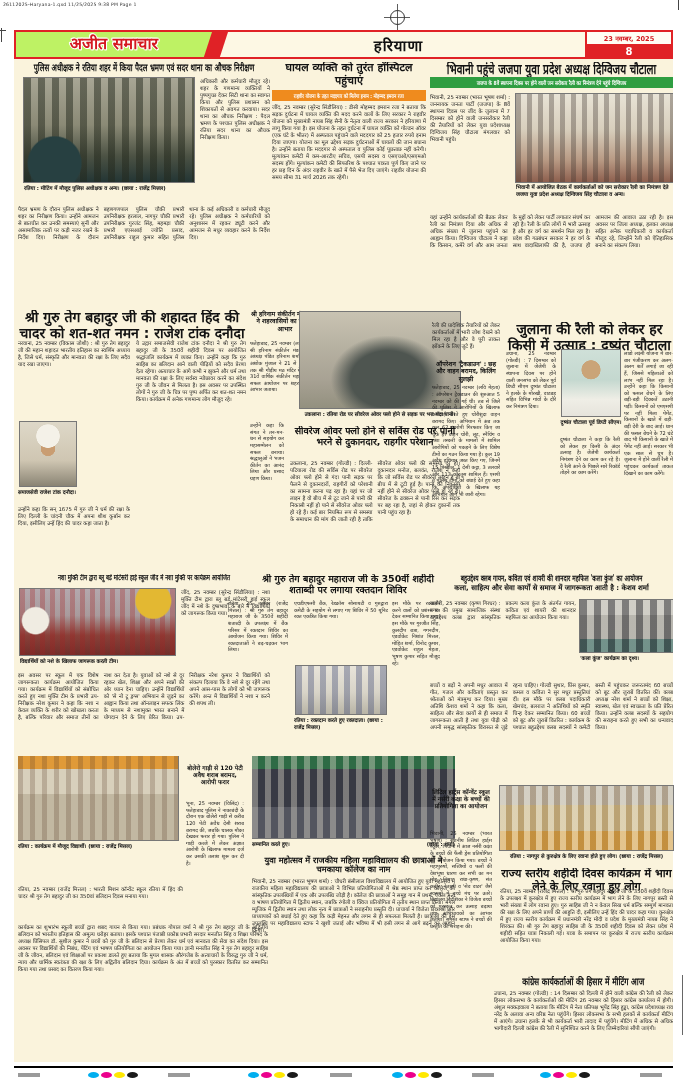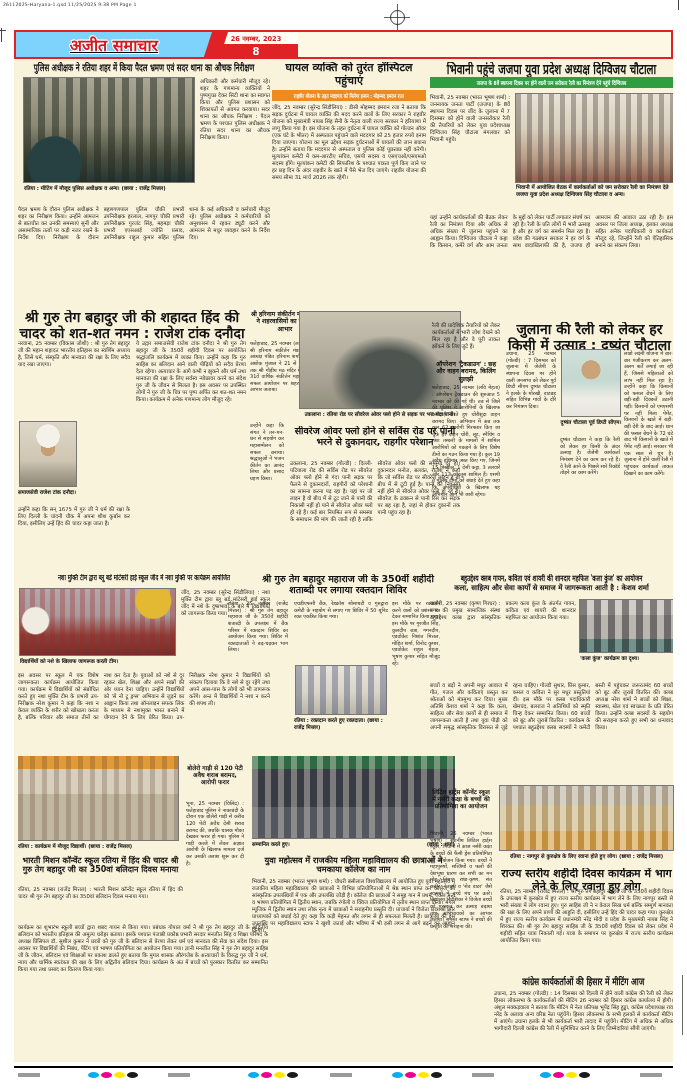--- a/index.html
+++ b/index.html
@@ -10,21 +10,21 @@
   .slug{left:3px;top:2px;font-size:4.6px;color:#333;letter-spacing:.2px;}
   .regmark{left:384px;top:4px;width:26px;height:26px;
            background:linear-gradient(#333,#333) 50% 0/0.8px 26px no-repeat,
                       linear-gradient(#333,#333) 0 50%/26px 0.8px no-repeat;}
   .regmark .ring{position:absolute;left:6px;top:6px;width:13px;height:13px;border:0.8px solid #333;border-radius:50%;}
   .mark{background:#444;}
   
   .content{left:14px;top:30px;width:659px;height:1032px;background:#faf3dc;}
   
   .masthead{left:0;top:0;width:655px;height:25px;border:2px solid #e02226;display:flex;background:#fdf8e4;}
-  .mh-left{flex:0 0 196px;background:#7dd3fc;position:relative;display:flex;align-items:center;justify-content:center;text-decoration:underline;}
+  .mh-left{flex:0 0 196px;background:#bef264;position:relative;display:flex;align-items:flex-start;justify-content:center;}
   .mh-left::after{content:'';position:absolute;right:-16px;top:0;width:16px;height:100%;
                   background:#e02226;transform:skewX(-18deg);transform-origin:top left;}
   .paper-name{font-size:16px;font-weight:bold;color:#d41920;
               text-shadow:1px 0 0 #fff,-1px 0 0 #fff,0 1px 0 #fff,0 -1px 0 #fff,1px 1px 0 #fff,-1px -1px 0 #fff;}
   .mh-center{flex:1;display:flex;align-items:center;justify-content:center;}
   .edition{font-size:15px;font-weight:800;color:#111;letter-spacing:1px;}
   .mh-right{flex:0 0 84px;border-left:2px solid #e02226;display:flex;flex-direction:column;}
   .mh-date{background:#fffdf4;color:#d41920;font-weight:bold;font-size:6.6px;text-align:center;
            border-bottom:2px solid #e02226;padding:1.5px 0;}
   .mh-page{flex:1;background:#e02226;color:#fff;font-weight:bold;font-size:10px;display:flex;align-items:center;justify-content:center;}
@@ -93,22 +93,25 @@
 <div class="abs mark" style="left:0;top:30px;width:6px;height:1px;"></div>
 <div class="abs mark" style="left:678px;top:0;width:1px;height:10px;"></div>
 <div class="abs mark" style="left:682px;top:975px;width:1px;height:60px;background:#666;"></div>
 
 <div class="abs content">
 
   <div class="abs masthead">
     <div class="mh-left">
       <span class="paper-name">अजीत समाचार</span>
     </div>
+    <div class="mh-center">
+      <span class="edition">हरियाणा</span>
+    </div>
     <div class="mh-right">
-      <div class="mh-date">26 नवम्बर, 2023</div>
+      <div class="mh-date">23 नवम्बर, 2025</div>
       <div class="mh-page">8</div>
     </div>
   </div>
 
   <div class="art" style="left:4px;top:32px;width:252px;height:244px;">
     <div class="hl hl-md">
         <span class="sq sq70">पुलिस अधीक्षक ने रतिया शहर में किया पैदल भ्रमण एवं सदर थाना का औचक निरीक्षण</span>
       </div>
     <div class="photo ph-police" style="left:6px;top:16px;width:170px;height:104px;"></div>
     <div class="cap" style="position:absolute;left:6px;top:123px;width:170px;">रतिया : मीटिंग में मौजूद पुलिस अधीक्षक व अन्य। (छाया : राजेंद्र मित्तल)</div>
@@ -202,21 +205,20 @@
     <div class="hl" style="font-size:7px;margin-top:2px;">कला, साहित्य और सेवा कार्यों से समाज में जागरूकता आती है : केशव शर्मा</div>
     <div class="body-txt cols2" style="position:absolute;left:0;top:26px;width:146px;height:78px;">खनौरी, 25 नवम्बर (कृष्ण गिरधर) : नगर की प्रमुख सामाजिक संस्था बहुउद्देश्य क्लब द्वारा सांस्कृतिक प्रकल्प कला कुंज के अंतर्गत गायन, कविता एवं शायरी की शानदार महफिल का आयोजन किया गया।</div>
     <div class="photo ph-kalakunj" style="left:150px;top:26px;width:93px;height:52px;"></div>
     <div class="cap" style="position:absolute;left:150px;top:81px;width:93px;">'कला कुंज' कार्यक्रम का दृश्य।</div>
     <div class="body-txt cols3" style="position:absolute;left:0;top:108px;width:243px;height:100px;">बच्चों व बड़ों ने अपनी मधुर आवाज में गीत, गजल और कविताएं प्रस्तुत कर श्रोताओं को मंत्रमुग्ध कर दिया। मुख्य अतिथि केशव शर्मा ने कहा कि कला, साहित्य और सेवा कार्यों से ही समाज में जागरूकता आती है तथा युवा पीढ़ी को अपनी समृद्ध सांस्कृतिक विरासत से जुड़े रहना चाहिए। गोल्डी सुथार, प्रिंस कुमार, कमल व कविता ने सुर मधुर प्रस्तुतियां दीं। इस मौके पर क्लब पदाधिकारी खेमचंद, बलराज ने अतिथियों को स्मृति चिन्ह देकर सम्मानित किया। 60 बच्चों को बूट और जुराबें वितरित : कार्यक्रम के पश्चात बहुउद्देश्य क्लब सदस्यों ने कमेटी बस्ती में पहुंचकर जरूरतमंद 60 बच्चों को बूट और जुराबें वितरित कीं। क्लब अध्यक्ष नरेश शर्मा ने बच्चों को शिक्षा, स्वास्थ्य, खेल एवं स्वच्छता के प्रति प्रेरित किया। उन्होंने क्लब सदस्यों के सहयोग की सराहना करते हुए सभी का धन्यवाद किया।</div>
   </div>
 
   <div class="art" style="left:4px;top:726px;width:252px;height:306px;">
     <div class="photo ph-bharti" style="left:0;top:0;width:160px;height:84px;"></div>
     <div class="cap" style="position:absolute;left:0;top:87px;width:160px;">रतिया : कार्यक्रम में मौजूद विद्यार्थी। (छाया : राजेंद्र मित्तल)</div>
-    <div class="hl hl-md" style="position:absolute;left:0;top:100px;width:165px;font-size:8px;">भारती मिशन कॉन्वेंट स्कूल रतिया में हिंद की चादर श्री गुरु तेग बहादुर जी का 350वां बलिदान दिवस मनाया</div>
     <div class="body-txt" style="position:absolute;left:0;top:130px;width:165px;height:36px;">रतिया, 25 नवम्बर (राजेंद्र मित्तल) : भारती मिशन कॉन्वेंट स्कूल रतिया में हिंद की चादर श्री गुरु तेग बहादुर जी का 350वां बलिदान दिवस मनाया गया।</div>
     <div class="body-txt" style="position:absolute;left:0;top:168px;width:250px;height:136px;">कार्यक्रम का शुभारंभ स्कूली बच्चों द्वारा शबद गायन से किया गया। प्रबंधक गोपाल वर्मा ने श्री गुरु तेग बहादुर जी के अद्वितीय बलिदान को भारतीय इतिहास की अमूल्य धरोहर बताया। इसके पश्चात पंजाबी प्रकोष्ठ प्रभारी सरदार मनजीत सिंह व शिक्षा परिषद के अध्यक्ष प्रिंसिपल डॉ. सुशील कुमार ने छात्रों को गुरु जी के बलिदान से प्रेरणा लेकर धर्म एवं मानवता की सेवा का संदेश दिया। इस अवसर पर विद्यार्थियों की निबंध, पेंटिंग एवं भाषण प्रतियोगिता का आयोजन किया गया। ज्ञानी मनजीत सिंह ने गुरु तेग बहादुर साहिब जी के जीवन, बलिदान एवं शिक्षाओं पर प्रकाश डालते हुए बताया कि मुगल शासक औरंगजेब के अत्याचारों के विरुद्ध गुरु जी ने धर्म, न्याय और धार्मिक स्वतंत्रता की रक्षा के लिए अद्वितीय बलिदान दिया। कार्यक्रम के अंत में बच्चों को पुरस्कार वितरित कर सम्मानित किया गया तथा प्रसाद का वितरण किया गया।</div>
   </div>
 
   <div class="art" style="left:172px;top:734px;width:58px;height:158px;">
     <div class="hl hl-sm" style="font-size:6px;">बोलेरो गाड़ी से 120 पेटी अवैध शराब बरामद, आरोपी फरार</div>
     <div class="body-txt" style="position:absolute;left:0;top:36px;width:58px;height:120px;font-size:5px;">भूना, 25 नवम्बर (विलिंद्र) : फतेहाबाद पुलिस ने नाकाबंदी के दौरान एक बोलेरो गाड़ी से करीब 120 पेटी अवैध देसी शराब बरामद की, जबकि चालक मौका देखकर फरार हो गया। पुलिस ने गाड़ी कब्जे में लेकर अज्ञात आरोपी के खिलाफ मामला दर्ज कर उसकी तलाश शुरू कर दी है।</div>
   </div>
 
   <div class="art" style="left:238px;top:726px;width:203px;height:306px;">

